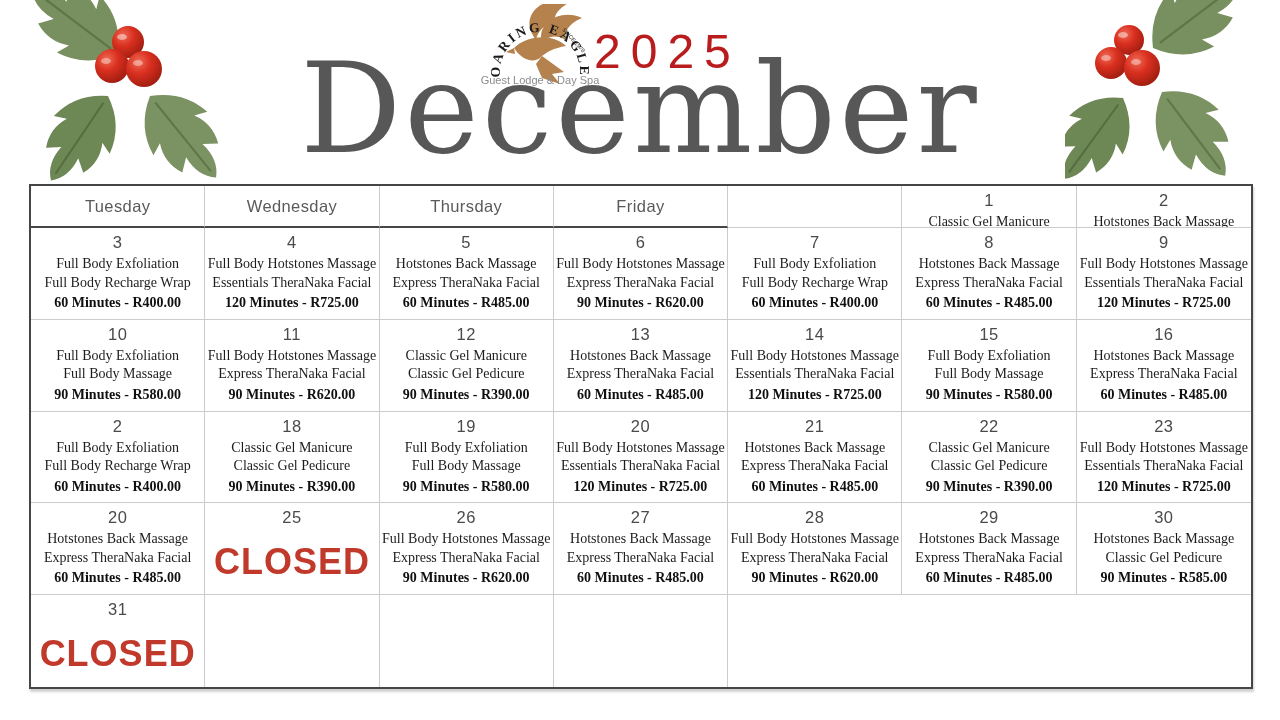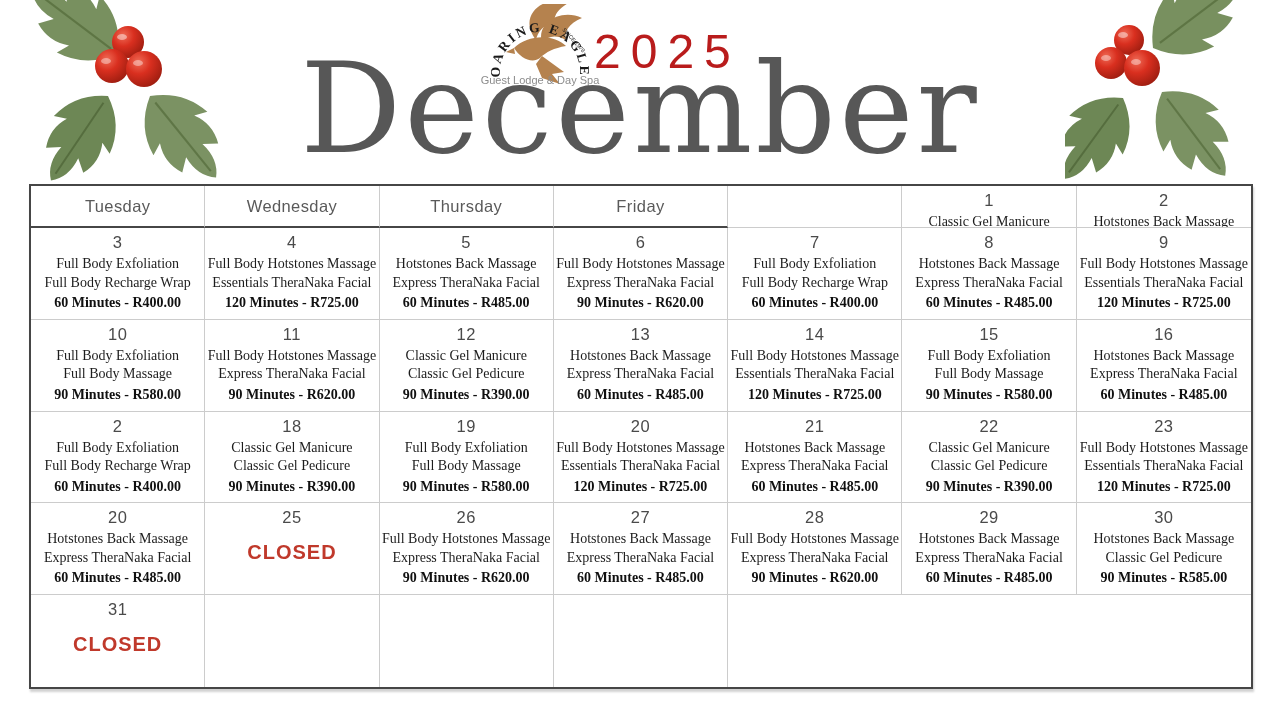--- a/index.html
+++ b/index.html
@@ -49,21 +49,21 @@
   }
   .line{
     font-family:"Liberation Serif","DejaVu Serif",serif;
     font-size:14px;line-height:18.5px;color:#1c1c1c;
   }
   .price{
     font-family:"Liberation Serif","DejaVu Serif",serif;
     font-size:14px;line-height:19px;color:#101010;font-weight:bold;margin-top:1px;
   }
   .closed{
-    margin-top:14px;font-size:20px;font-weight:bold;letter-spacing:1px;
+    margin-top:14px;font-size:36px;font-weight:bold;letter-spacing:1px;
     color:#c0392b;
   }
 </style>
 </head>
 <body>
 
 <svg class="holly left" width="245" height="192" viewBox="0 0 245 192">
   <defs>
     <radialGradient id="berryGrad" cx="35%" cy="30%" r="75%">
       <stop offset="0%" stop-color="#ef6a55"></stop>

